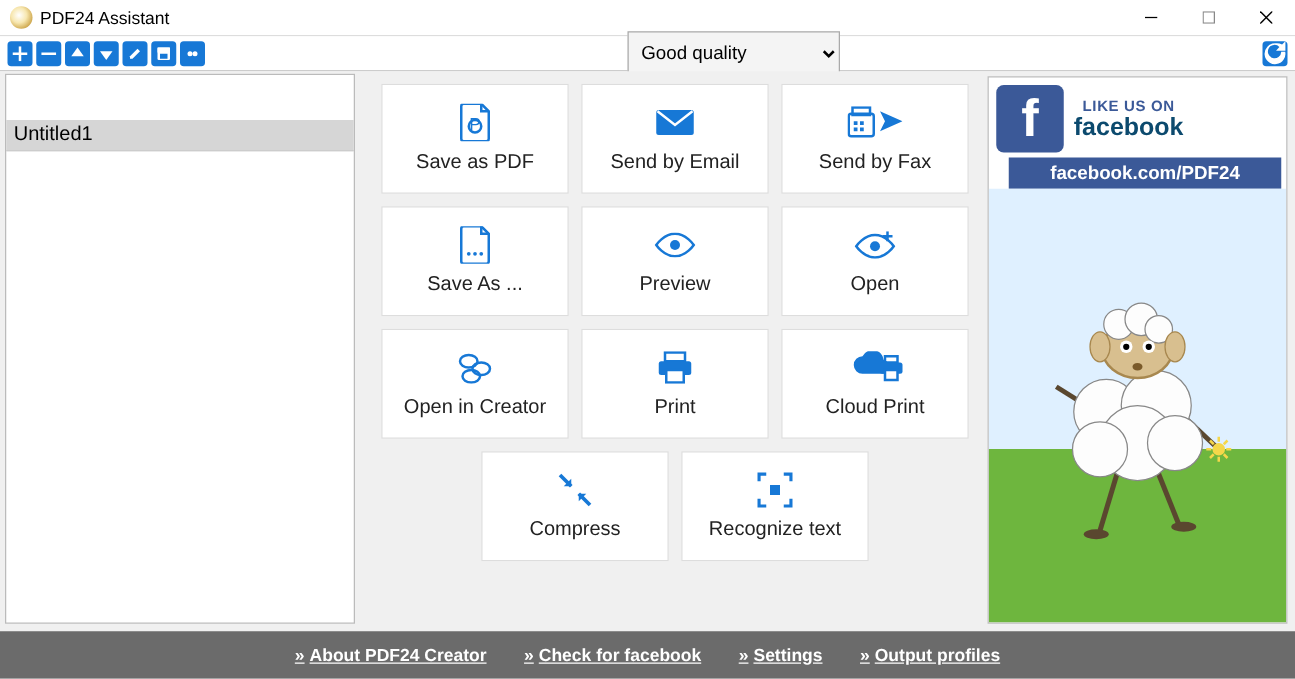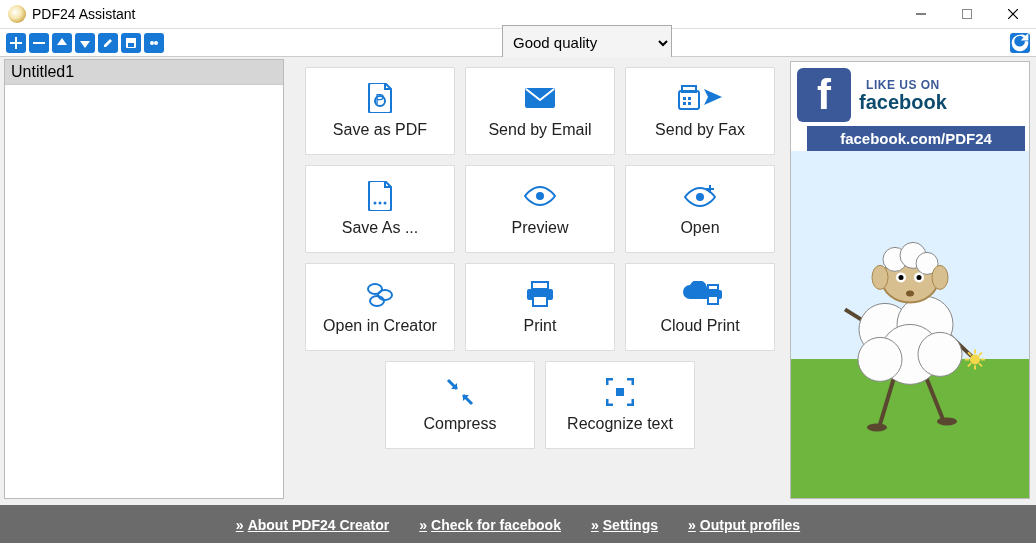--- a/index.html
+++ b/index.html
@@ -11,21 +11,21 @@
 .win-btn{width:46px;display:flex;align-items:center;justify-content:center;cursor:default;}
 .win-btn svg{width:10px;height:10px;}
 .toolbar{height:28px;background:#fff;display:flex;align-items:center;padding:2px 6px;gap:3px;border-bottom:1px solid #ccc;}
 .tool-btn{width:20px;height:20px;border-radius:3px;background:#1778d6;display:flex;align-items:center;justify-content:center;cursor:pointer;}
 .tool-btn svg{width:12px;height:12px;fill:#fff;}
 .quality-wrap{flex:1;display:flex;justify-content:center;}
 .quality-select{width:170px;height:36px;border:1px solid #aaa;background:#f4f4f4;padding:2px 6px;font-size:15px;}
 .refresh-btn{width:20px;height:20px;background:#1778d6;border-radius:3px;display:flex;align-items:center;justify-content:center;cursor:pointer;}
 .content{flex:1;display:flex;background:#f0f0f0;}
 .sidebar{width:280px;background:#fff;border:1px solid #bbb;margin:2px 6px 6px 4px;}
-.file-item{background:#d6d6d6;padding:3px 6px;font-size:16px;border-bottom:1px solid #ccc;}
+.file-item{background:#d6d6d6;padding:3px 6px;font-size:16px;border-bottom:1px solid #ccc;margin-top:36px;}
 .main{flex:1;display:flex;flex-direction:column;align-items:center;padding:10px 10px;gap:10px;}
 .grid-row{display:flex;gap:10px;}
 .tile{width:150px;height:88px;background:#fff;border:1px solid #ddd;display:flex;flex-direction:column;align-items:center;justify-content:center;gap:8px;cursor:pointer;}
 .tile .icon{height:30px;display:flex;align-items:center;justify-content:center;}
 .tile .icon svg{fill:#1778d6;}
 .tile .label{font-size:16px;color:#222;}
 .right-panel{width:240px;margin:4px 6px 6px 0;background:#fff;border:1px solid #bbb;display:flex;flex-direction:column;overflow:hidden;}
 .fb-box{}
 .fb-top{display:flex;align-items:center;padding:6px 6px 2px 6px;}
 .fb-logo{width:54px;height:54px;background:#3b5998;border-radius:6px;display:flex;align-items:center;justify-content:center;color:#fff;font-size:42px;font-weight:bold;font-family:Arial;}

